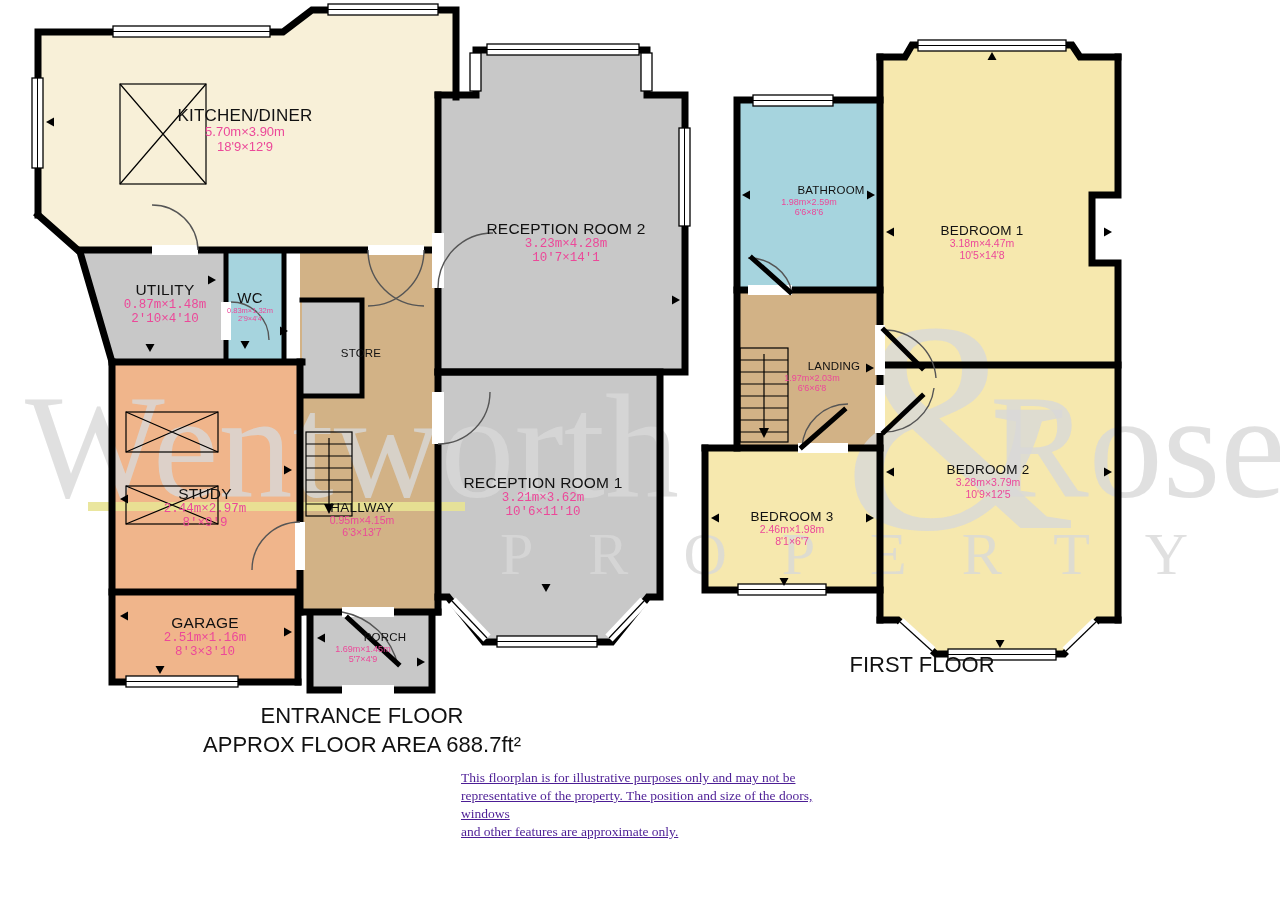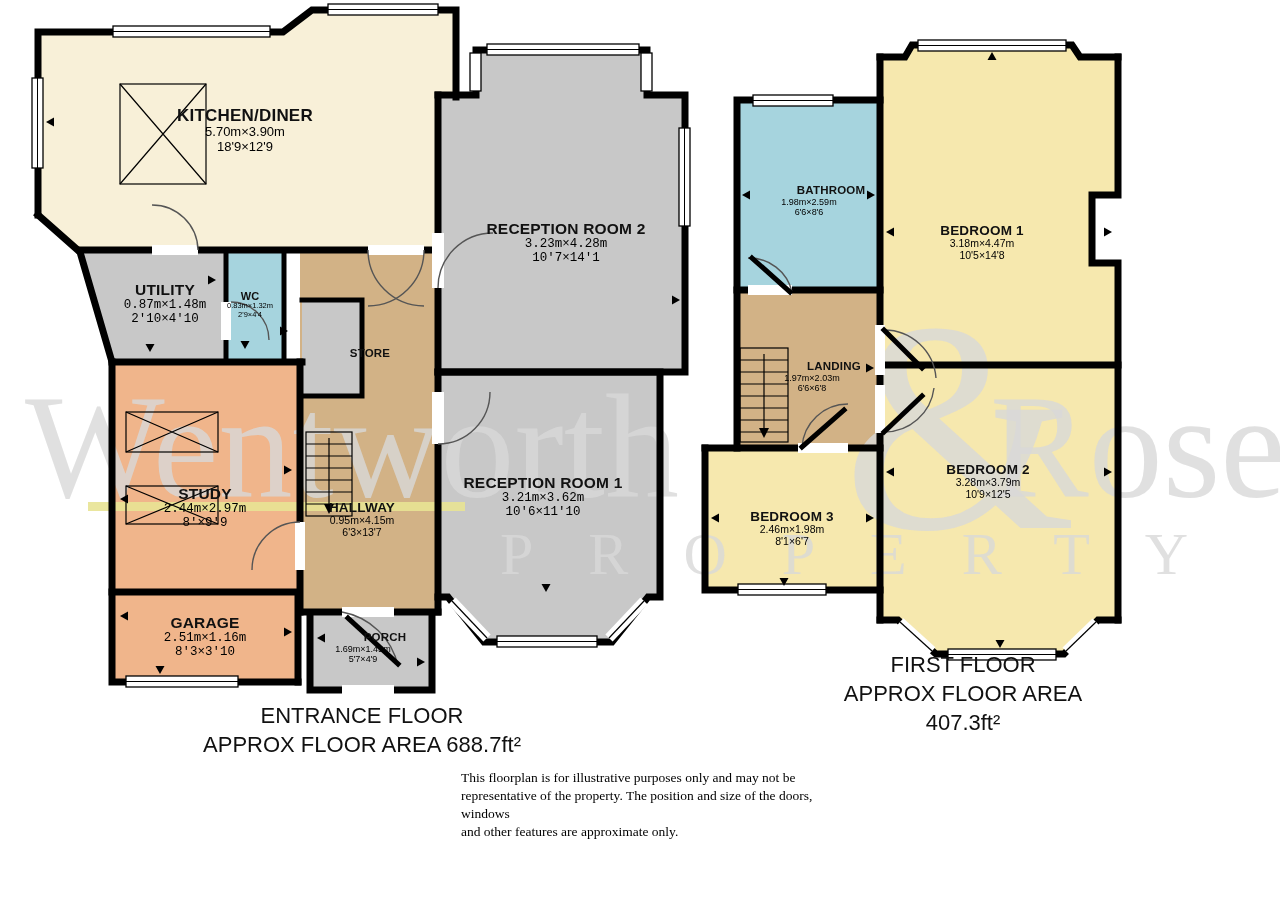--- a/index.html
+++ b/index.html
@@ -1,32 +1,32 @@
 <!DOCTYPE html>
 <html><head>
 <meta charset="utf-8">
 <style>
   html,body{margin:0;padding:0;background:#fff;}
   #canvas{position:relative;width:1280px;height:906px;background:#fff;overflow:hidden;
           font-family:"Liberation Sans",sans-serif;}
   #plan-svg{position:absolute;left:0;top:0;}
   .room-label{position:absolute;transform:translateX(-50%);text-align:center;color:#111;
               line-height:1.12;white-space:nowrap;z-index:5;}
-  .room-label .rname{display:block;font-weight:bold;letter-spacing:.2px;}
-  .room-label .rdim{display:block;color:#000000;}
+  .room-label .rname{display:block;font-weight:normal;letter-spacing:.2px;}
+  .room-label .rdim{display:block;color:#ec4899;}
   .lbl-xl .rname{font-size:17px;} .lbl-xl .rdim{font-size:13px;}
   .lbl-lg .rname{font-size:15.5px;} .lbl-lg .rdim{font-size:12.5px;font-family:Liberation Mono, monospace;}
   .lbl-md .rname{font-size:13.5px;} .lbl-md .rdim{font-size:10.5px;}
   .lbl-sm .rname{font-size:11.5px;padding-left:44px;} .lbl-sm .rdim{font-size:9px;}
-  .lbl-xs .rname{font-size:11px;}  .lbl-xs .rdim{font-size:7.5px;}
+  .lbl-xs .rname{font-size:15px;}  .lbl-xs .rdim{font-size:7.5px;}
   .floor-caption{position:absolute;transform:translateX(-50%);text-align:center;color:#111;
                  font-size:22px;line-height:1.32;z-index:5;}
   .floor-caption span{display:block;}
   #disclaimer{position:absolute;left:461px;top:769px;width:380px;
-              font-family:"Liberation Serif",serif;font-size:13.5px;line-height:1.33;color:#000000;z-index:5;}
+              font-family:"Liberation Serif",serif;font-size:13.5px;line-height:1.33;color:#4c1d95;z-index:5;text-decoration:underline;}
   #disclaimer span{display:block;}
 </style>
 </head>
 <body>
 
 <div id="canvas">
 
 <svg id="plan-svg" width="1280" height="906" viewBox="0 0 1280 906" xmlns="http://www.w3.org/2000/svg">
 
   <g>
@@ -234,21 +234,21 @@
 <div class="room-label lbl-lg" style="left:165px;top:281px">
   <span class="rname">UTILITY</span>
   <span class="rdim">0.87m×1.48m</span>
   <span class="rdim">2'10×4'10</span>
 </div>
 <div class="room-label lbl-xs" style="left:250px;top:290px">
   <span class="rname">WC</span>
   <span class="rdim">0.83m×1.32m</span>
   <span class="rdim">2'9×4'4</span>
 </div>
-<div class="room-label lbl-sm" style="left:348px;top:347px">
+<div class="room-label lbl-sm" style="left:339px;top:347px">
   <span class="rname">STORE</span>
 </div>
 <div class="room-label lbl-md" style="left:362px;top:500px">
   <span class="rname">HALLWAY</span>
   <span class="rdim">0.95m×4.15m</span>
   <span class="rdim">6'3×13'7</span>
 </div>
 <div class="room-label lbl-lg" style="left:543px;top:474px">
   <span class="rname">RECEPTION ROOM 1</span>
   <span class="rdim">3.21m×3.62m</span>
@@ -293,23 +293,22 @@
 <div class="room-label lbl-md" style="left:792px;top:509px">
   <span class="rname">BEDROOM 3</span>
   <span class="rdim">2.46m×1.98m</span>
   <span class="rdim">8'1×6'7</span>
 </div>
 
 <div class="floor-caption" style="left:362px;top:701px">
   <span>ENTRANCE FLOOR</span>
   <span>APPROX FLOOR AREA 688.7ft²</span>
 </div>
-<div class="floor-caption" style="left:963px;top:650px">
+<div class="floor-caption" style="left:922px;top:650px">
   <span>FIRST FLOOR</span>
-  <span>APPROX FLOOR AREA 407.3ft²</span>
 </div>
 
 <div id="disclaimer">
   <span>This floorplan is for illustrative purposes only and may not be</span>
   <span>representative of the property. The position and size of the doors, windows</span>
   <span>and other features are approximate only.</span>
 </div>
 
 </div>
 

